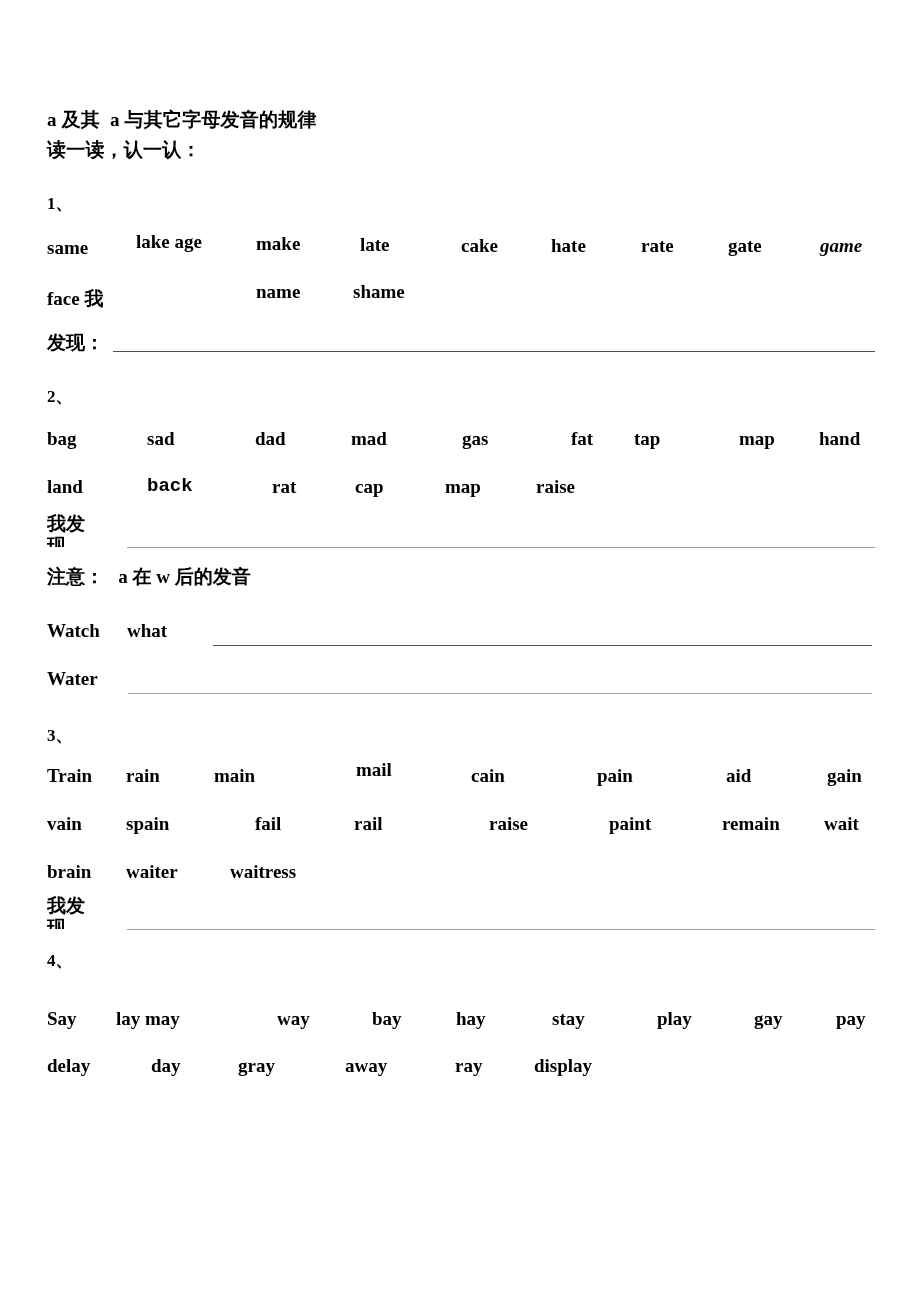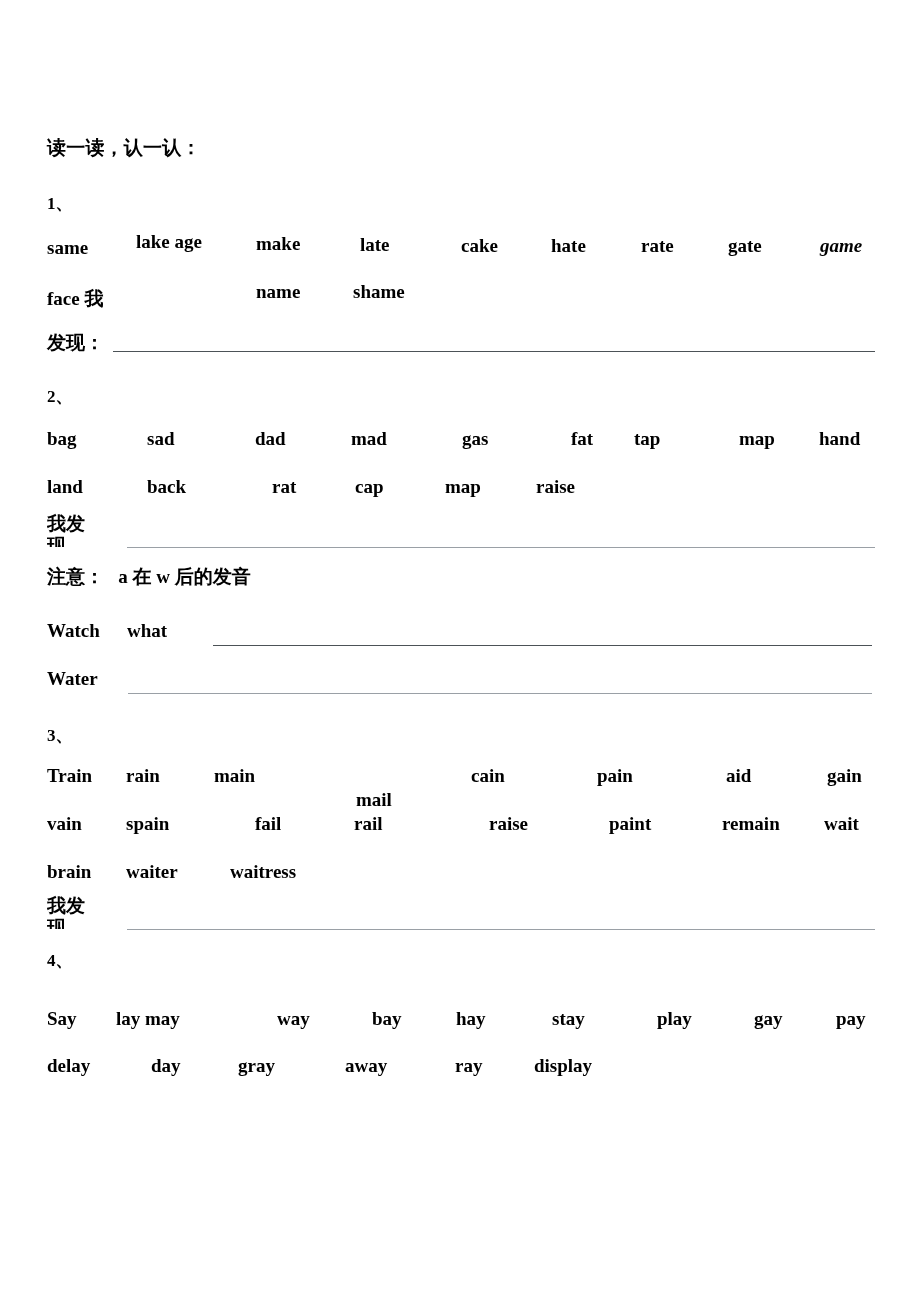--- a/index.html
+++ b/index.html
@@ -27,21 +27,20 @@
     line-height: 1;
   }
   
   .title-line {
     font-size: 19px;
     letter-spacing: 0.2px;
   }
   .subtitle-line {
     font-size: 19px;
     letter-spacing: 0.2px;
-    font-family: Liberation Mono, monospace;
   }
   
   .sec-num {
     font-size: 17px;
   }
   
   .word {
     font-size: 19px;
   }
   
@@ -70,20 +69,21 @@
   }
   .rule.dark {
     border-top: 1px solid #4c5257;
   }
 </style>
 </head>
 <body>
 
 <div class="page">
 
+  <div class="t title-line" style="left:47px; top:110px;">a 及其  a 与其它字母发音的规律</div>
   <div class="t subtitle-line" style="left:47px; top:140px;">读一读，认一认：</div>
 
   <div class="t sec-num" style="left:47px; top:195px;">1、</div>
 
   <div class="t word" style="left:47px;  top:238px;">same</div>
   <div class="t word" style="left:136px; top:232px;">lake age</div>
   <div class="t word" style="left:256px; top:234px;">make</div>
   <div class="t word" style="left:360px; top:235px;">late</div>
   <div class="t word" style="left:461px; top:236px;">cake</div>
   <div class="t word" style="left:551px; top:236px;">hate</div>
@@ -104,21 +104,21 @@
   <div class="t word" style="left:147px; top:429px;">sad</div>
   <div class="t word" style="left:255px; top:429px;">dad</div>
   <div class="t word" style="left:351px; top:429px;">mad</div>
   <div class="t word" style="left:462px; top:429px;">gas</div>
   <div class="t word" style="left:571px; top:429px;">fat</div>
   <div class="t word" style="left:634px; top:429px;">tap</div>
   <div class="t word" style="left:739px; top:429px;">map</div>
   <div class="t word" style="left:819px; top:429px;">hand</div>
 
   <div class="t word" style="left:47px;  top:477px;">land</div>
-  <div class="t word" style="left:147px; top:477px;">back</div>
+  <div class="t word" style="left:147px; top:477px;font-family:Liberation Mono, monospace;">back</div>
   <div class="t word" style="left:272px; top:477px;">rat</div>
   <div class="t word" style="left:355px; top:477px;">cap</div>
   <div class="t word" style="left:445px; top:477px;">map</div>
   <div class="t word" style="left:536px; top:477px;">raise</div>
 
   <div class="cn-clip" style="left:47px; top:513px; height:34px;">我发现</div>
   <div class="rule light" style="left:127px; top:547px; width:748px;"></div>
 
   <div class="t cn" style="left:47px; top:567px;">注意：   a 在 w 后的发音</div>
 
@@ -127,21 +127,21 @@
   <div class="rule dark" style="left:213px; top:645px; width:659px;"></div>
 
   <div class="t word" style="left:47px; top:669px;">Water</div>
   <div class="rule light" style="left:128px; top:693px; width:744px;"></div>
 
   <div class="t sec-num" style="left:47px; top:727px;">3、</div>
 
   <div class="t word" style="left:47px;  top:766px;">Train</div>
   <div class="t word" style="left:126px; top:766px;">rain</div>
   <div class="t word" style="left:214px; top:766px;">main</div>
-  <div class="t word" style="left:356px; top:790px;">mail</div>
+  <div class="t word" style="left:356px; top:760px;">mail</div>
   <div class="t word" style="left:471px; top:766px;">cain</div>
   <div class="t word" style="left:597px; top:766px;">pain</div>
   <div class="t word" style="left:726px; top:766px;">aid</div>
   <div class="t word" style="left:827px; top:766px;">gain</div>
 
   <div class="t word" style="left:47px;  top:814px;">vain</div>
   <div class="t word" style="left:126px; top:814px;">spain</div>
   <div class="t word" style="left:255px; top:814px;">fail</div>
   <div class="t word" style="left:354px; top:814px;">rail</div>
   <div class="t word" style="left:489px; top:814px;">raise</div>

